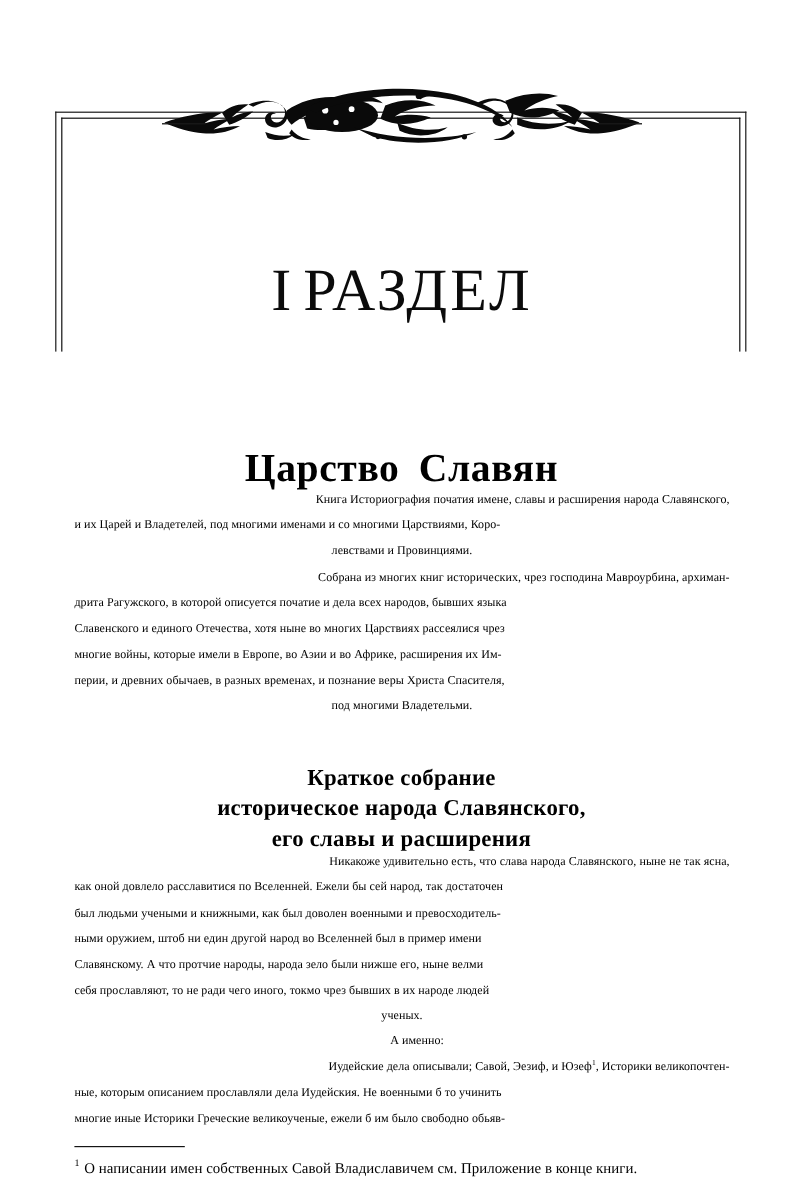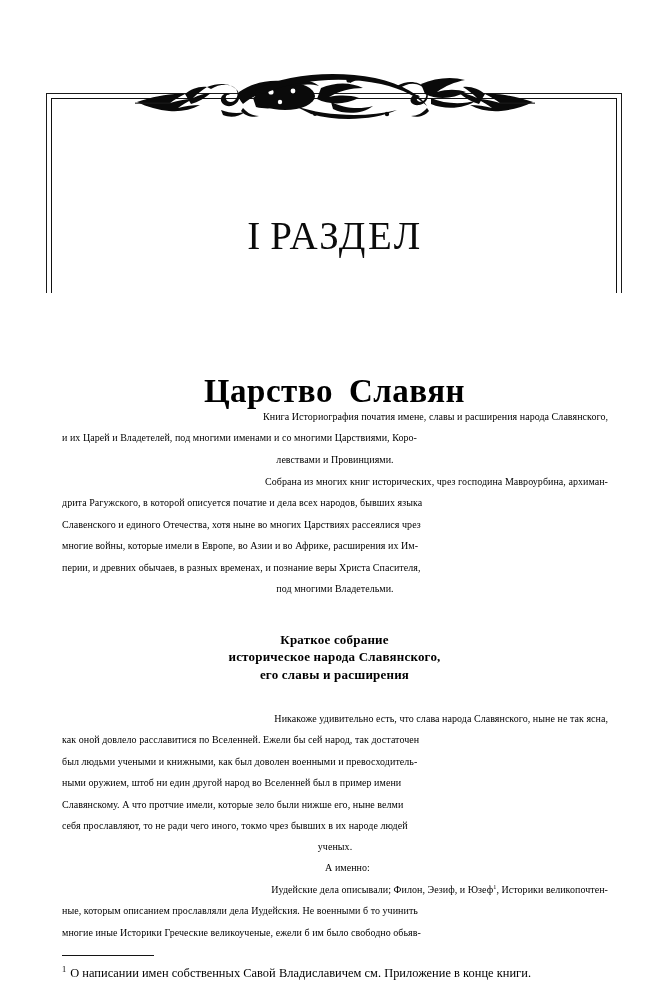--- a/index.html
+++ b/index.html
@@ -62,21 +62,21 @@
     width: 400px;
     height: 52px;
     pointer-events: none;
   }
   .section-title {
     position: absolute;
     left: 0;
     right: 0;
     top: 144px;
     text-align: center;
-    font-size: 39px;
+    font-size: 50px;
     line-height: 1;
     letter-spacing: 2.5px;
     font-weight: 400;
     font-family: "Liberation Serif", "DejaVu Serif", serif;
     color: #0b0b0b;
   }
   .section-title .numeral {
     letter-spacing: 10px;
   }
 
@@ -97,21 +97,21 @@
     display: inline-block;
     width: 16px;
   }
 
   .sub-heading {
     position: absolute;
     left: 56px;
     right: 56px;
     top: 620px;
     text-align: center;
-    font-size: 13px;
+    font-size: 19px;
     font-weight: bold;
     line-height: 1.35;
     letter-spacing: 0.2px;
   }
   .sub-heading .hl {
     display: block;
     white-space: nowrap;
   }
 
   
@@ -291,41 +291,41 @@
     <div class="jrow">
         <span>как оной довлело расславитися по Вселенней. Ежели бы сей народ, так достаточен</span>
       </div>
     <div class="jrow">
         <span>был людьми учеными и книжными, как был доволен военными и превосходитель-</span>
       </div>
     <div class="jrow">
         <span>ными оружием, штоб ни един другой народ во Вселенней был в пример имени</span>
       </div>
     <div class="jrow">
-        <span>Славянскому. А что протчие имели, которые зело были нижше его, ныне велми</span>
+        <span>Славянскому. А что протчие народы, народа зело были нижше его, ныне велми</span>
       </div>
     <div class="jrow">
         <span>себя прославляют, то не ради чего иного, токмо чрез бывших в их народе людей</span>
       </div>
     <div class="jrow left">
         <span>ученых.</span>
       </div>
   </div>
 
   <div class="body-col block-d">
     <div class="jrow left">
         <span class="ind"></span>
         <span>А именно:</span>
       </div>
   </div>
 
   <div class="body-col block-e">
     <div class="jrow">
       <span class="ind"></span>
-      <span><span>Иудейские дела описывали; Филон, Эезиф, и Юзеф</span><sup>1</sup><span>, Историки великопочтен-</span></span>
+      <span><span>Иудейские дела описывали; Савой, Эезиф, и Юзеф</span><sup>1</sup><span>, Историки великопочтен-</span></span>
     </div>
     <div class="jrow">
         <span>ные, которым описанием прославляли дела Иудейския. Не военными б то учинить</span>
       </div>
     <div class="jrow">
         <span>многие иные Историки Греческие великоученые, ежели б им было свободно обьяв-</span>
       </div>
   </div>
 
   <div class="footnote">

